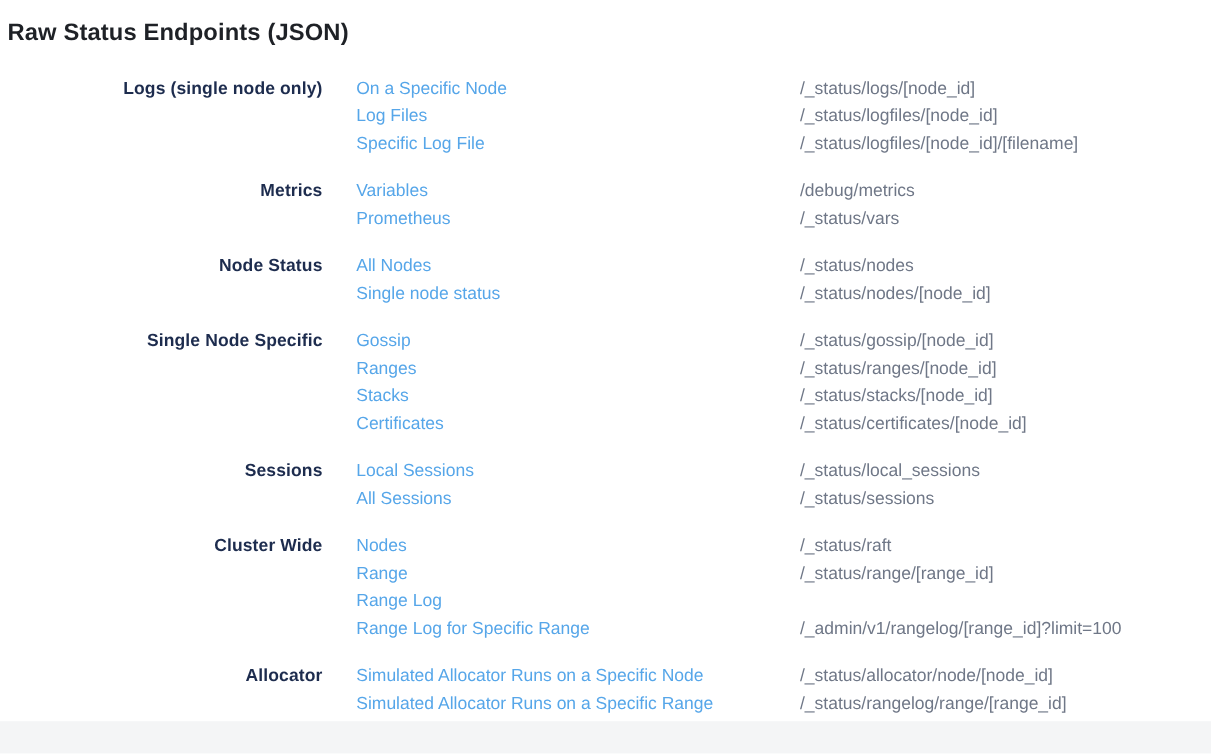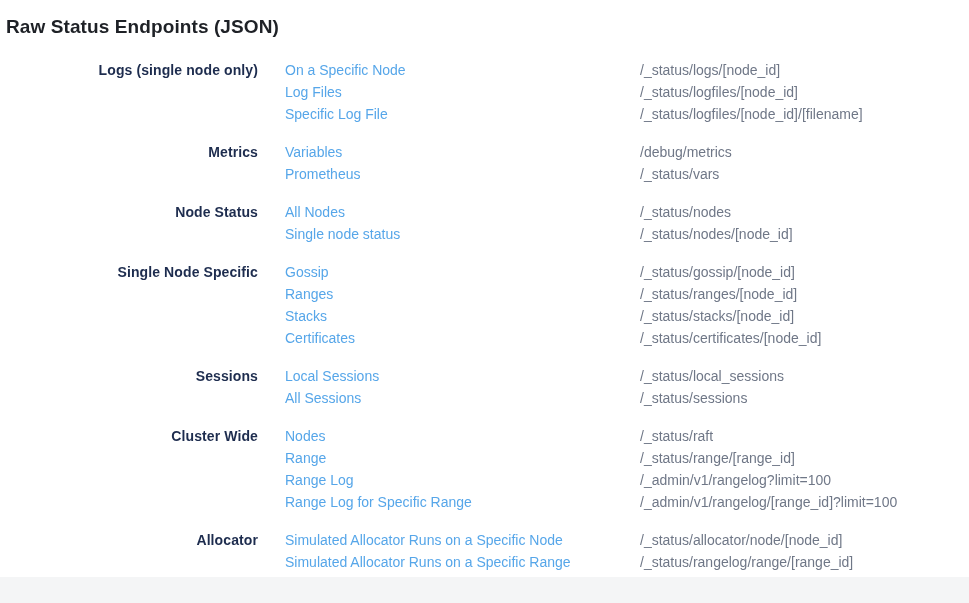--- a/index.html
+++ b/index.html
@@ -168,21 +168,20 @@
           <div class="endpoint-row">
     <a class="endpoint-link">Nodes</a>
     <div class="endpoint-path">/_status/raft</div>
   </div>
           <div class="endpoint-row">
     <a class="endpoint-link">Range</a>
     <div class="endpoint-path">/_status/range/[range_id]</div>
   </div>
           <div class="endpoint-row">
     <a class="endpoint-link">Range Log</a>
-    <div class="endpoint-path">/_admin/v1/rangelog?limit=100</div>
   </div>
           <div class="endpoint-row">
     <a class="endpoint-link">Range Log for Specific Range</a>
     <div class="endpoint-path">/_admin/v1/rangelog/[range_id]?limit=100</div>
   </div>
         </div>
   </div>
       <div class="section">
     <div class="section-label">Allocator</div>
     <div class="section-rows">

